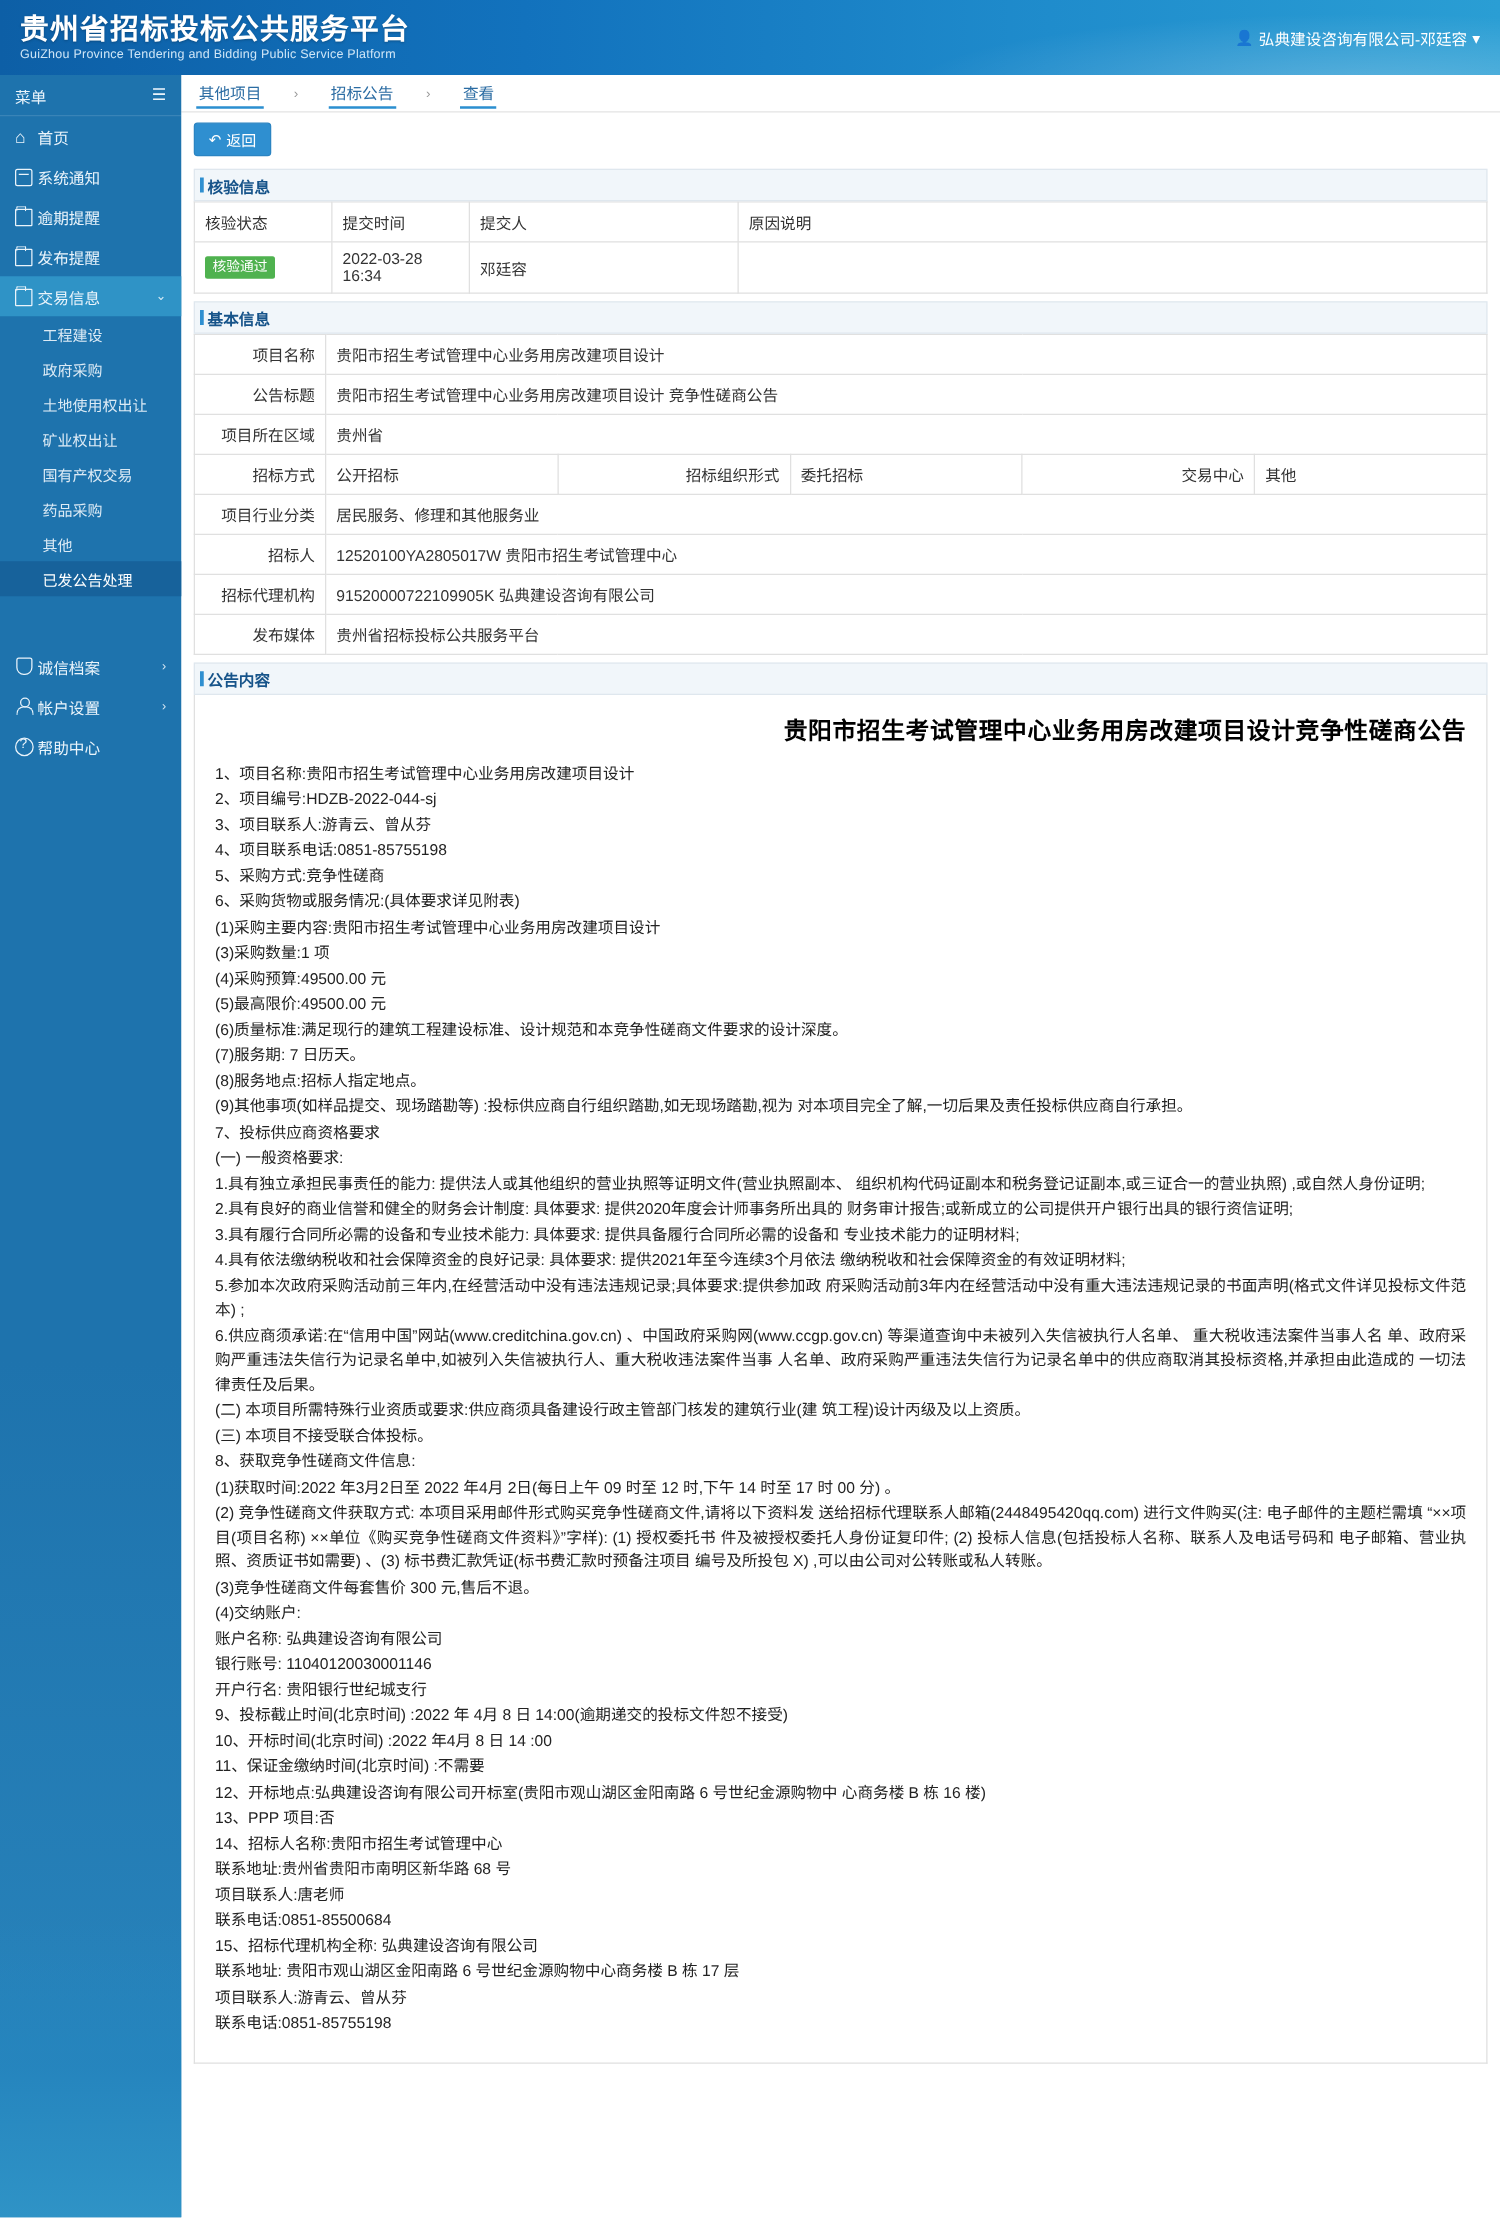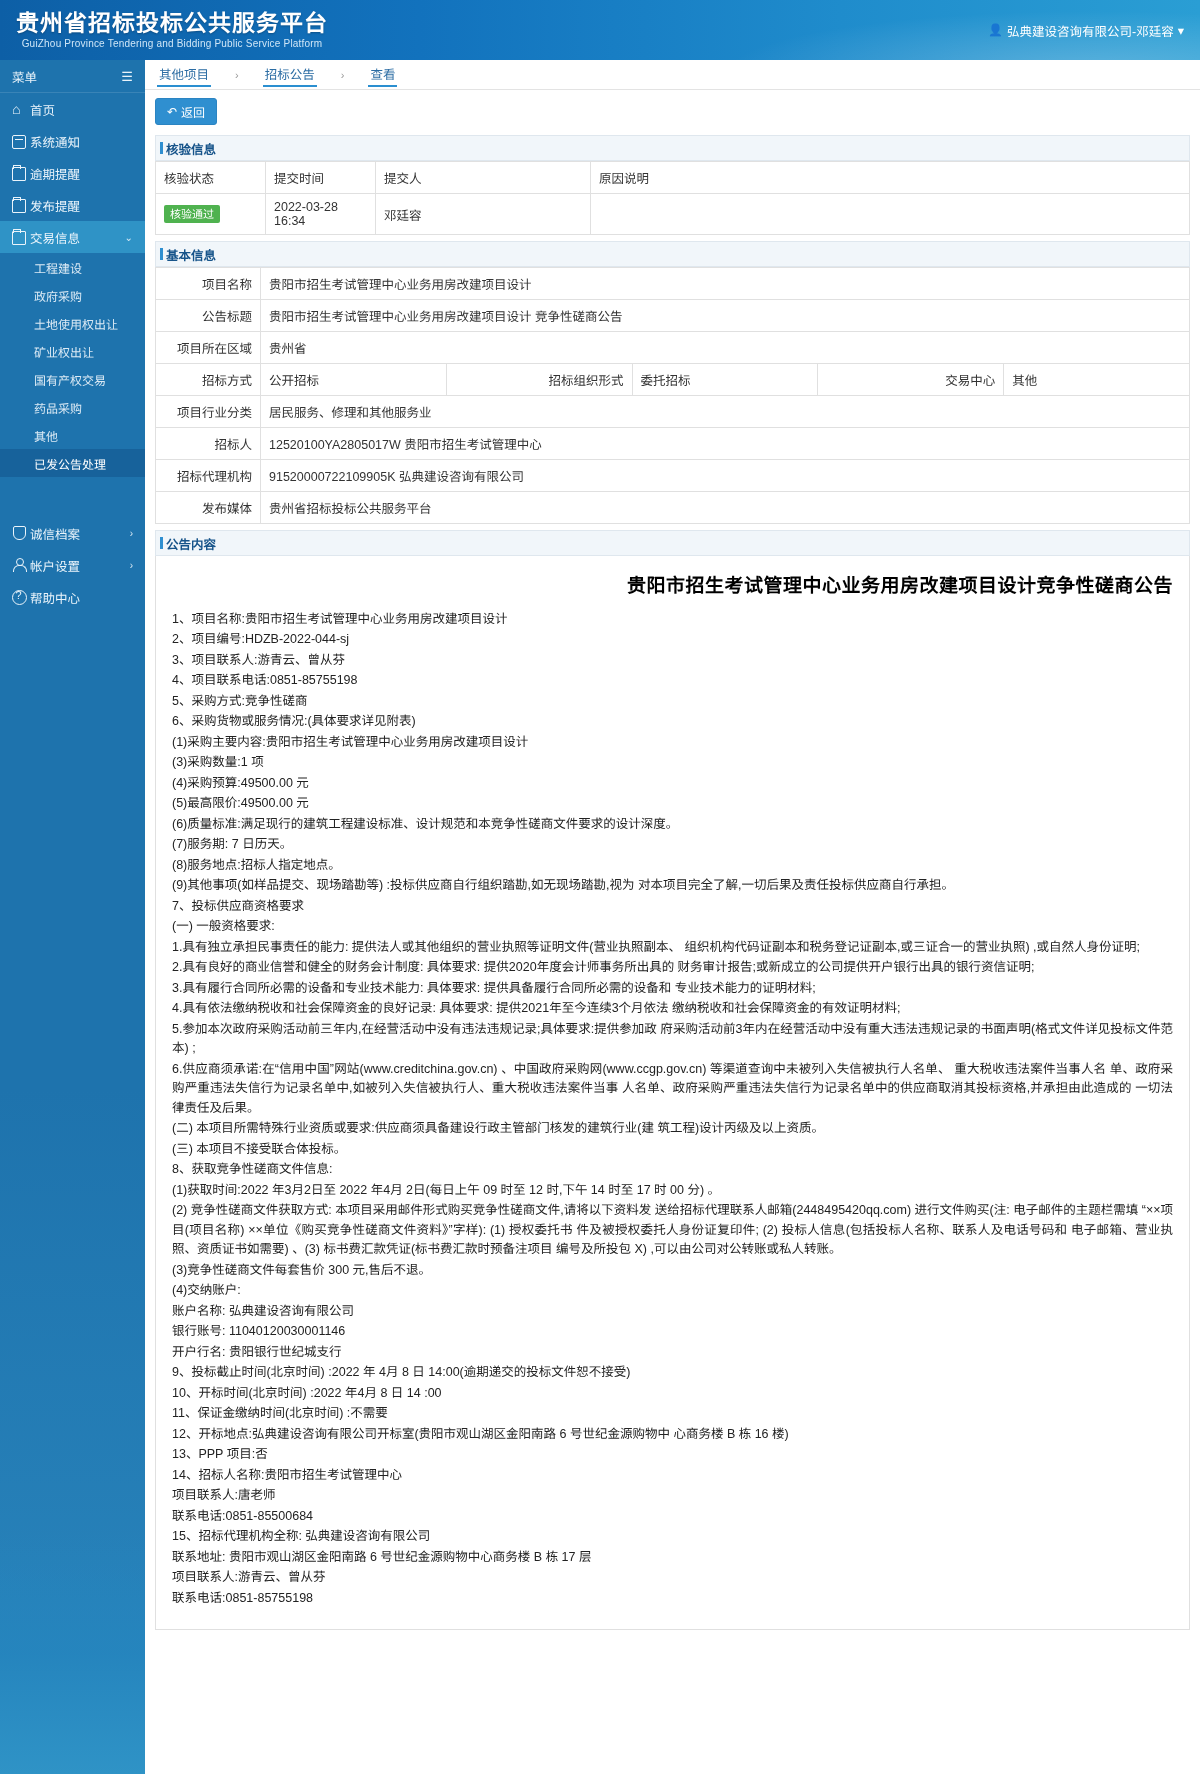--- a/index.html
+++ b/index.html
@@ -28,21 +28,21 @@
     background: radial-gradient(ellipse at 80% 120%, rgba(255,255,255,.25), rgba(255,255,255,0) 60%);
     pointer-events:none;
   }
   .brand { display:flex; flex-direction:column; justify-content:center; z-index:2;}
   .brand-cn {
     color:#fff; font-size:23px; font-weight:bold; letter-spacing:1px;
     line-height: 27px;
     text-shadow: 0 1px 2px rgba(0,0,0,.25);
   }
   .brand-en {
-    color:#cfe6f7; font-size:10px; letter-spacing:.2px; line-height:13px;text-align:center;
+    color:#cfe6f7; font-size:10px; letter-spacing:.2px; line-height:13px;
   }
   .header-right {
     margin-left:auto; color:#fff; font-size:12.5px; display:flex; align-items:center; gap:4px; z-index:2;
   }
   .user-icon { font-size: 12px; }
 
   
   .layout { display:flex; align-items:stretch; min-height: 1714px; }
 
   
@@ -351,20 +351,21 @@
         <p>(4)交纳账户:</p>
         <p>账户名称: 弘典建设咨询有限公司</p>
         <p>银行账号: 11040120030001146</p>
         <p>开户行名: 贵阳银行世纪城支行</p>
         <p>9、投标截止时间(北京时间) :2022 年 4月 8 日 14:00(逾期递交的投标文件恕不接受)</p>
         <p>10、开标时间(北京时间) :2022 年4月 8 日 14 :00</p>
         <p>11、保证金缴纳时间(北京时间) :不需要</p>
         <p>12、开标地点:弘典建设咨询有限公司开标室(贵阳市观山湖区金阳南路 6 号世纪金源购物中 心商务楼 B 栋 16 楼)</p>
         <p>13、PPP 项目:否</p>
         <p>14、招标人名称:贵阳市招生考试管理中心</p>
+        <p>联系地址:贵州省贵阳市南明区新华路 68 号</p>
         <p>项目联系人:唐老师</p>
         <p>联系电话:0851-85500684</p>
         <p>15、招标代理机构全称: 弘典建设咨询有限公司</p>
         <p>联系地址: 贵阳市观山湖区金阳南路 6 号世纪金源购物中心商务楼 B 栋 17 层</p>
         <p>项目联系人:游青云、曾从芬</p>
         <p>联系电话:0851-85755198</p>
         <p></p>
       </div>
     </div>
 

